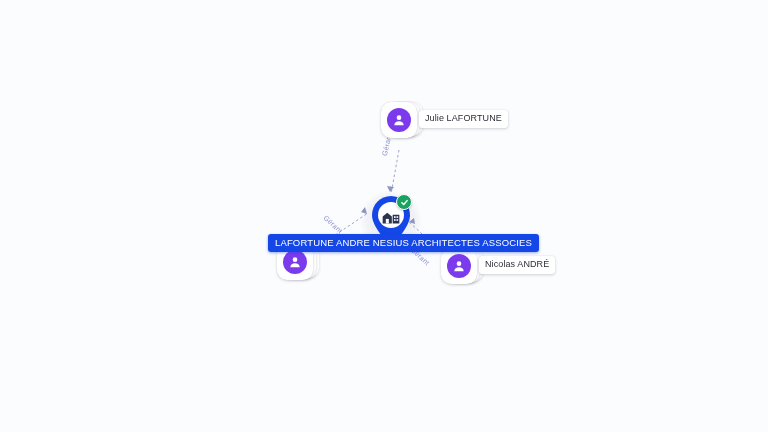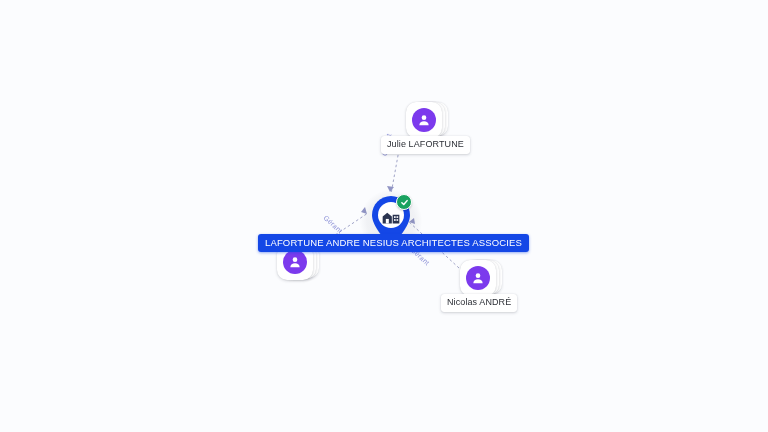--- a/index.html
+++ b/index.html
@@ -29,21 +29,20 @@
     position: absolute;
     left: 0; top: 0;
     width: 768px; height: 432px;
     pointer-events: none;
   }
 
   
   .node {
     position: absolute;
     display: flex;
-    flex-direction: column;
     align-items: center;
   }
 
   
   .avatar-stack {
     position: relative;
     width: 38px;
     height: 38px;
   }
   .avatar-stack .card {
@@ -139,21 +138,21 @@
     border: 1.5px solid #ffffff;
     display: flex;
     align-items: center;
     justify-content: center;
     box-shadow: 0 1px 2px rgba(0,0,0,0.18);
   }
 
   
   #company-label-bar {
     position: absolute;
-    left: 258px;
+    left: 268px;
     top: 234px;
     background: #1447e6;
     color: #ffffff;
     font-size: 9.5px;
     line-height: 11px;
     letter-spacing: 0.15px;
     padding: 3px 7px 4px 7px;
     border-radius: 3px;
     white-space: nowrap;
     box-shadow: 0 1px 3px rgba(20,71,230,0.45);
@@ -239,21 +238,21 @@
       <div class="card front"></div>
       <div class="avatar-circle">
         <svg width="14" height="14" viewBox="0 0 24 24" fill="#ffffff">
           <circle cx="12" cy="8" r="4"></circle>
           <path d="M4 21c0-4.4 3.6-7 8-7s8 2.6 8 7z"></path>
         </svg>
       </div>
     </div>
   </div>
 
-  <div class="node" id="node-nicolas" style="left:441px; top:259px;">
+  <div class="node" id="node-nicolas" style="left:441px; top:247px;">
     <div class="avatar-stack">
       <div class="card back2"></div>
       <div class="card back1"></div>
       <div class="card front"></div>
       <div class="avatar-circle">
         <svg width="14" height="14" viewBox="0 0 24 24" fill="#ffffff">
           <circle cx="12" cy="8" r="4"></circle>
           <path d="M4 21c0-4.4 3.6-7 8-7s8 2.6 8 7z"></path>
         </svg>
       </div>

